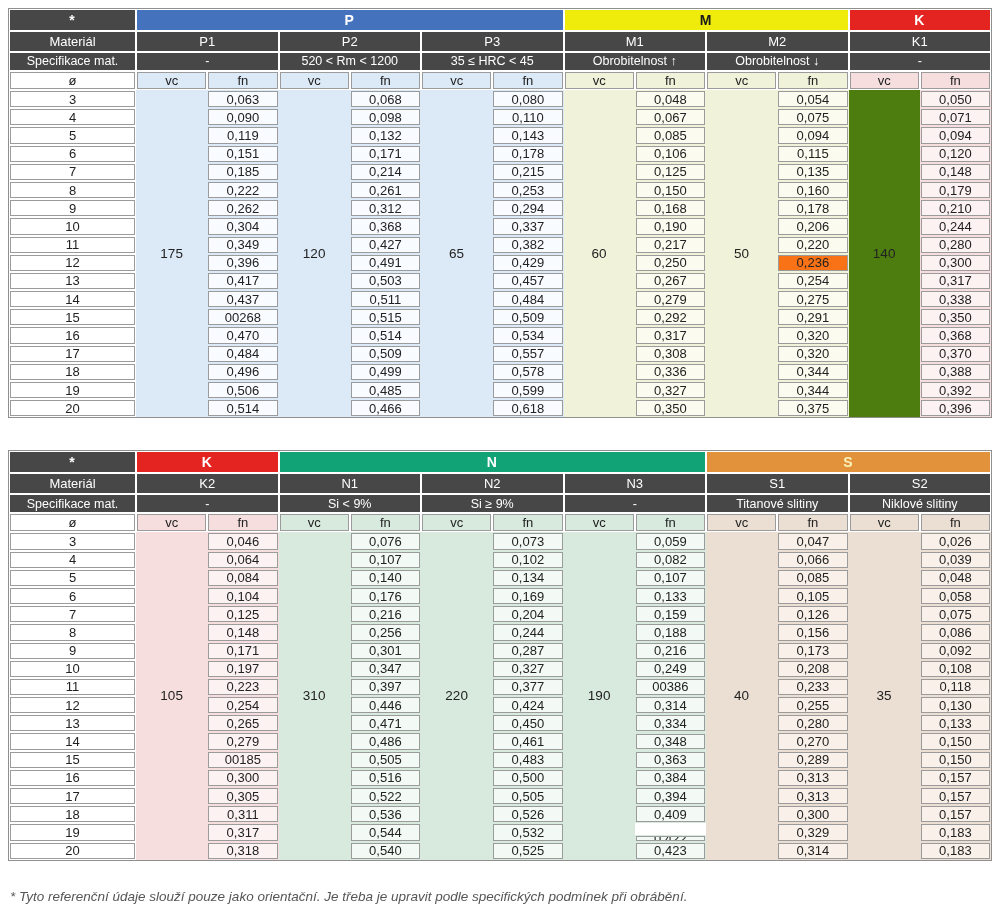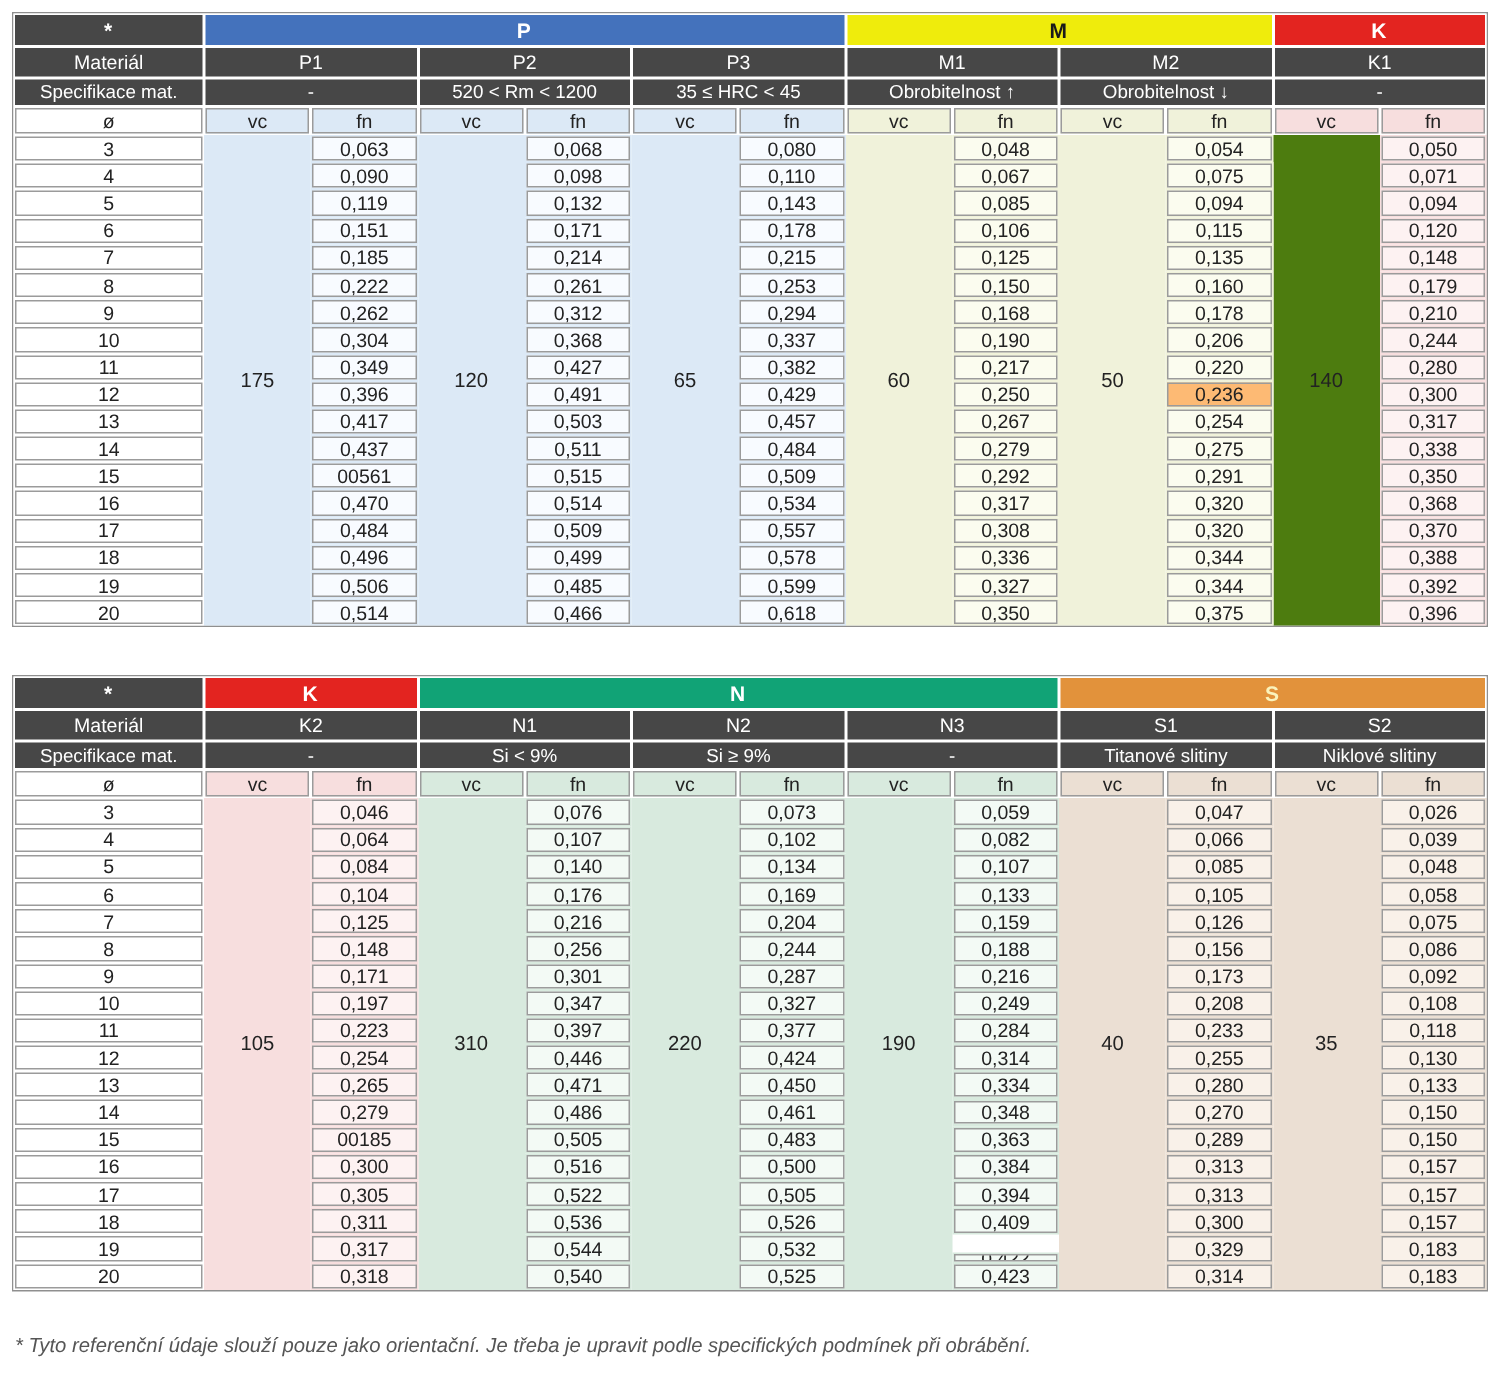--- a/index.html
+++ b/index.html
@@ -377,21 +377,21 @@
       <div class="c box" style="background: rgb(220, 233, 246);">
         <div class="i" style="background: rgb(248, 251, 255);">0,491</div>
       </div>
       <div class="c box" style="background: rgb(220, 233, 246);">
         <div class="i" style="background: rgb(248, 251, 255);">0,429</div>
       </div>
       <div class="c box" style="background: rgb(240, 242, 218);">
         <div class="i" style="background: rgb(251, 252, 239);">0,250</div>
       </div>
       <div class="c box" style="background: rgb(240, 242, 218);">
-        <div class="i" style="background: #fdba74;">0,236</div>
+        <div class="i" style="background: #f97316;">0,236</div>
       </div>
       <div class="c box" style="background: rgb(247, 222, 222);">
         <div class="i" style="background: rgb(253, 242, 242);">0,300</div>
       </div>
       <div class="c box">
         <div class="i">13</div>
       </div>
       <div class="c box" style="background: rgb(220, 233, 246);">
         <div class="i" style="background: rgb(248, 251, 255);">0,417</div>
       </div>
@@ -428,21 +428,21 @@
       <div class="c box" style="background: rgb(240, 242, 218);">
         <div class="i" style="background: rgb(251, 252, 239);">0,275</div>
       </div>
       <div class="c box" style="background: rgb(247, 222, 222);">
         <div class="i" style="background: rgb(253, 242, 242);">0,338</div>
       </div>
       <div class="c box">
         <div class="i">15</div>
       </div>
       <div class="c box" style="background: rgb(220, 233, 246);">
-        <div class="i" style="background: rgb(248, 251, 255);">00561</div>
+        <div class="i" style="background: rgb(248, 251, 255);">00268</div>
       </div>
       <div class="c box" style="background: rgb(220, 233, 246);">
         <div class="i" style="background: rgb(248, 251, 255);">0,515</div>
       </div>
       <div class="c box" style="background: rgb(220, 233, 246);">
         <div class="i" style="background: rgb(248, 251, 255);">0,509</div>
       </div>
       <div class="c box" style="background: rgb(240, 242, 218);">
         <div class="i" style="background: rgb(251, 252, 239);">0,292</div>
       </div>
@@ -844,21 +844,21 @@
       <div class="c box" style="background: rgb(247, 222, 222);">
         <div class="i" style="background: rgb(253, 242, 242);">0,223</div>
       </div>
       <div class="c box" style="background: rgb(216, 234, 222);">
         <div class="i" style="background: rgb(243, 250, 245);">0,397</div>
       </div>
       <div class="c box" style="background: rgb(216, 234, 222);">
         <div class="i" style="background: rgb(243, 250, 245);">0,377</div>
       </div>
       <div class="c box" style="background: rgb(216, 234, 222);">
-        <div class="i" style="background: rgb(243, 250, 245);">0,284</div>
+        <div class="i" style="background: rgb(243, 250, 245);">00386</div>
       </div>
       <div class="c box" style="background: rgb(235, 223, 211);">
         <div class="i" style="background: rgb(249, 241, 233);">0,233</div>
       </div>
       <div class="c box" style="background: rgb(235, 223, 211);">
         <div class="i" style="background: rgb(249, 241, 233);">0,118</div>
       </div>
       <div class="c box">
         <div class="i">12</div>
       </div>

